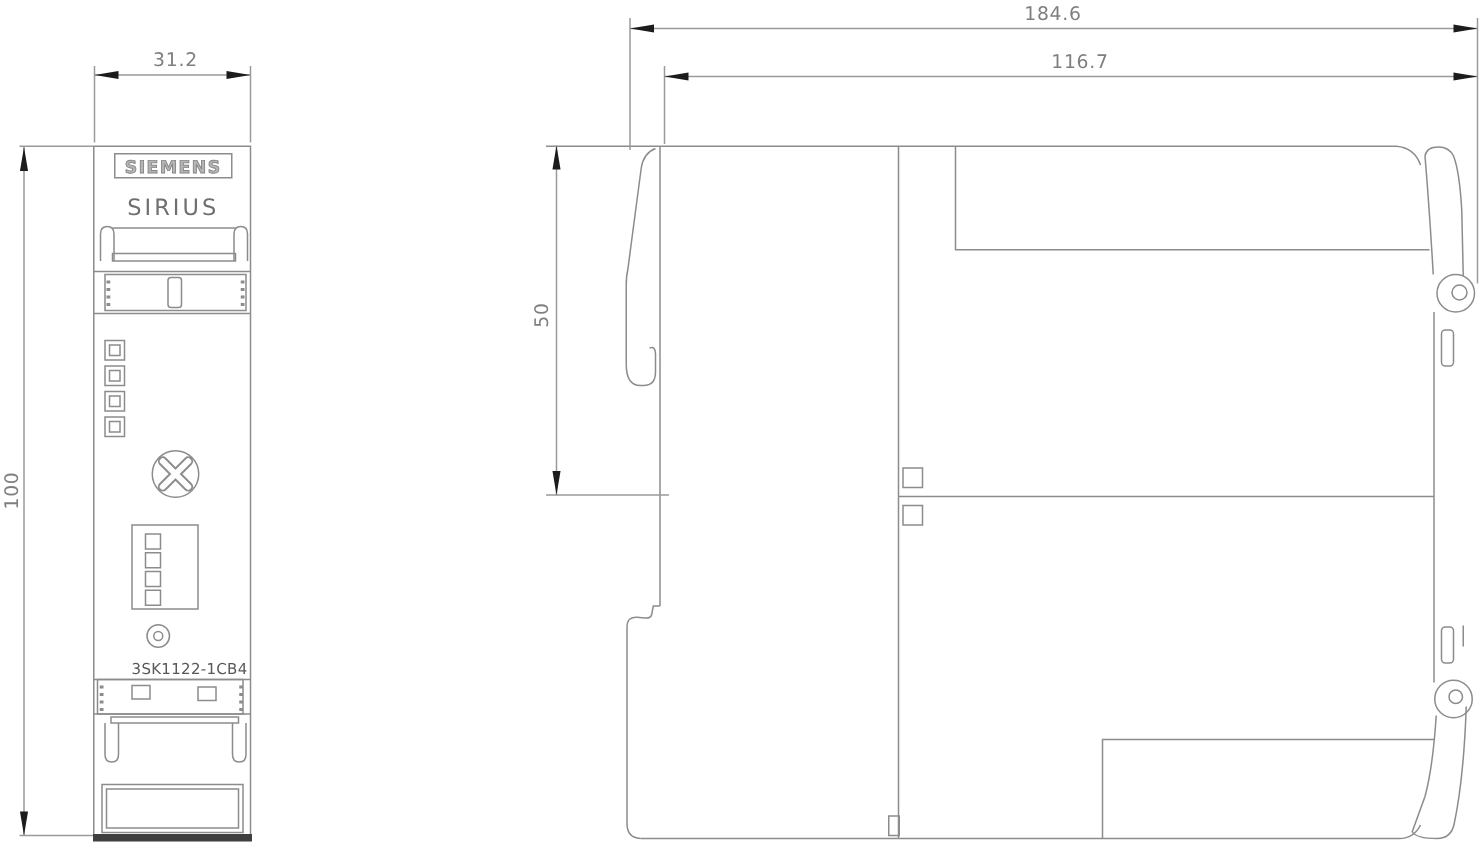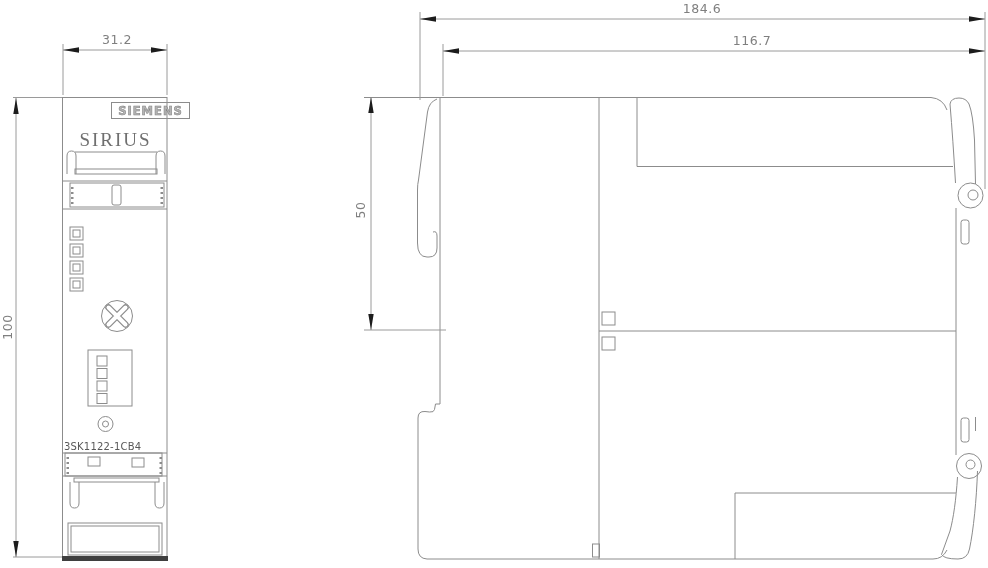--- a/index.html
+++ b/index.html
@@ -6,26 +6,26 @@
   #stage{
     position:relative;width:988px;height:568px;background:#ffffff;overflow:hidden;
     font-family:"DejaVu Sans","Liberation Sans",sans-serif;
   }
   #stage svg{position:absolute;left:0;top:0;}
   .lbl{position:absolute;color:#7f7f7f;font-size:12.5px;letter-spacing:.5px;text-align:center;line-height:14px;}
   .lbl.rot{transform:rotate(-90deg);transform-origin:center center;}
   .brand-box{
     position:absolute;left:76px;top:102px;width:79px;height:17px;border:1px solid #8c8c8c;
     box-sizing:border-box;display:flex;align-items:center;justify-content:center;
-    font-size:11.5px;font-weight:bold;letter-spacing:1px;color:#b5b5b5;margin-left:35px;
+    font-size:11.5px;font-weight:bold;letter-spacing:1px;color:#b5b5b5;
     -webkit-text-stroke:0.6px #858585;
   }
   .series{position:absolute;left:79px;top:129px;width:73px;text-align:center;
-    font-size:19px;color:#6f6f6f;letter-spacing:2px;font-family:Liberation Serif, serif;}
-  .code{position:absolute;left:64px;top:441px;width:101px;text-align:left;
+    font-size:15px;color:#6f6f6f;letter-spacing:2px;}
+  .code{position:absolute;left:64px;top:441px;width:101px;text-align:right;
     font-size:10px;color:#585858;letter-spacing:.2px;}
 </style>
 </head>
 <body>
 
 <div id="stage">
 
   <svg width="988" height="568" viewBox="0 0 988 568">
 
     <g stroke="#8c8c8c" fill="none" stroke-width="1">
@@ -195,21 +195,21 @@
       <polygon points="371,330 368.3,314 373.7,314"></polygon>
     </g>
   </svg>
 
   <div class="lbl" style="left:94px;top:33px;width:46px;">31.2</div>
 
   <div class="lbl rot" style="left:-12px;top:320px;width:40px;">100</div>
 
   <div class="lbl" style="left:676px;top:2px;width:52px;">184.6</div>
 
-  <div class="lbl" style="left:694px;top:34px;width:52px;margin-left:32px;">116.7</div>
+  <div class="lbl" style="left:694px;top:34px;width:52px;">116.7</div>
 
   <div class="lbl rot" style="left:341px;top:203px;width:40px;">50</div>
 
   <div class="brand-box">SIEMENS</div>
 
   <div class="series">SIRIUS</div>
 
   <div class="code">3SK1122-1CB4</div>
 </div>
 

